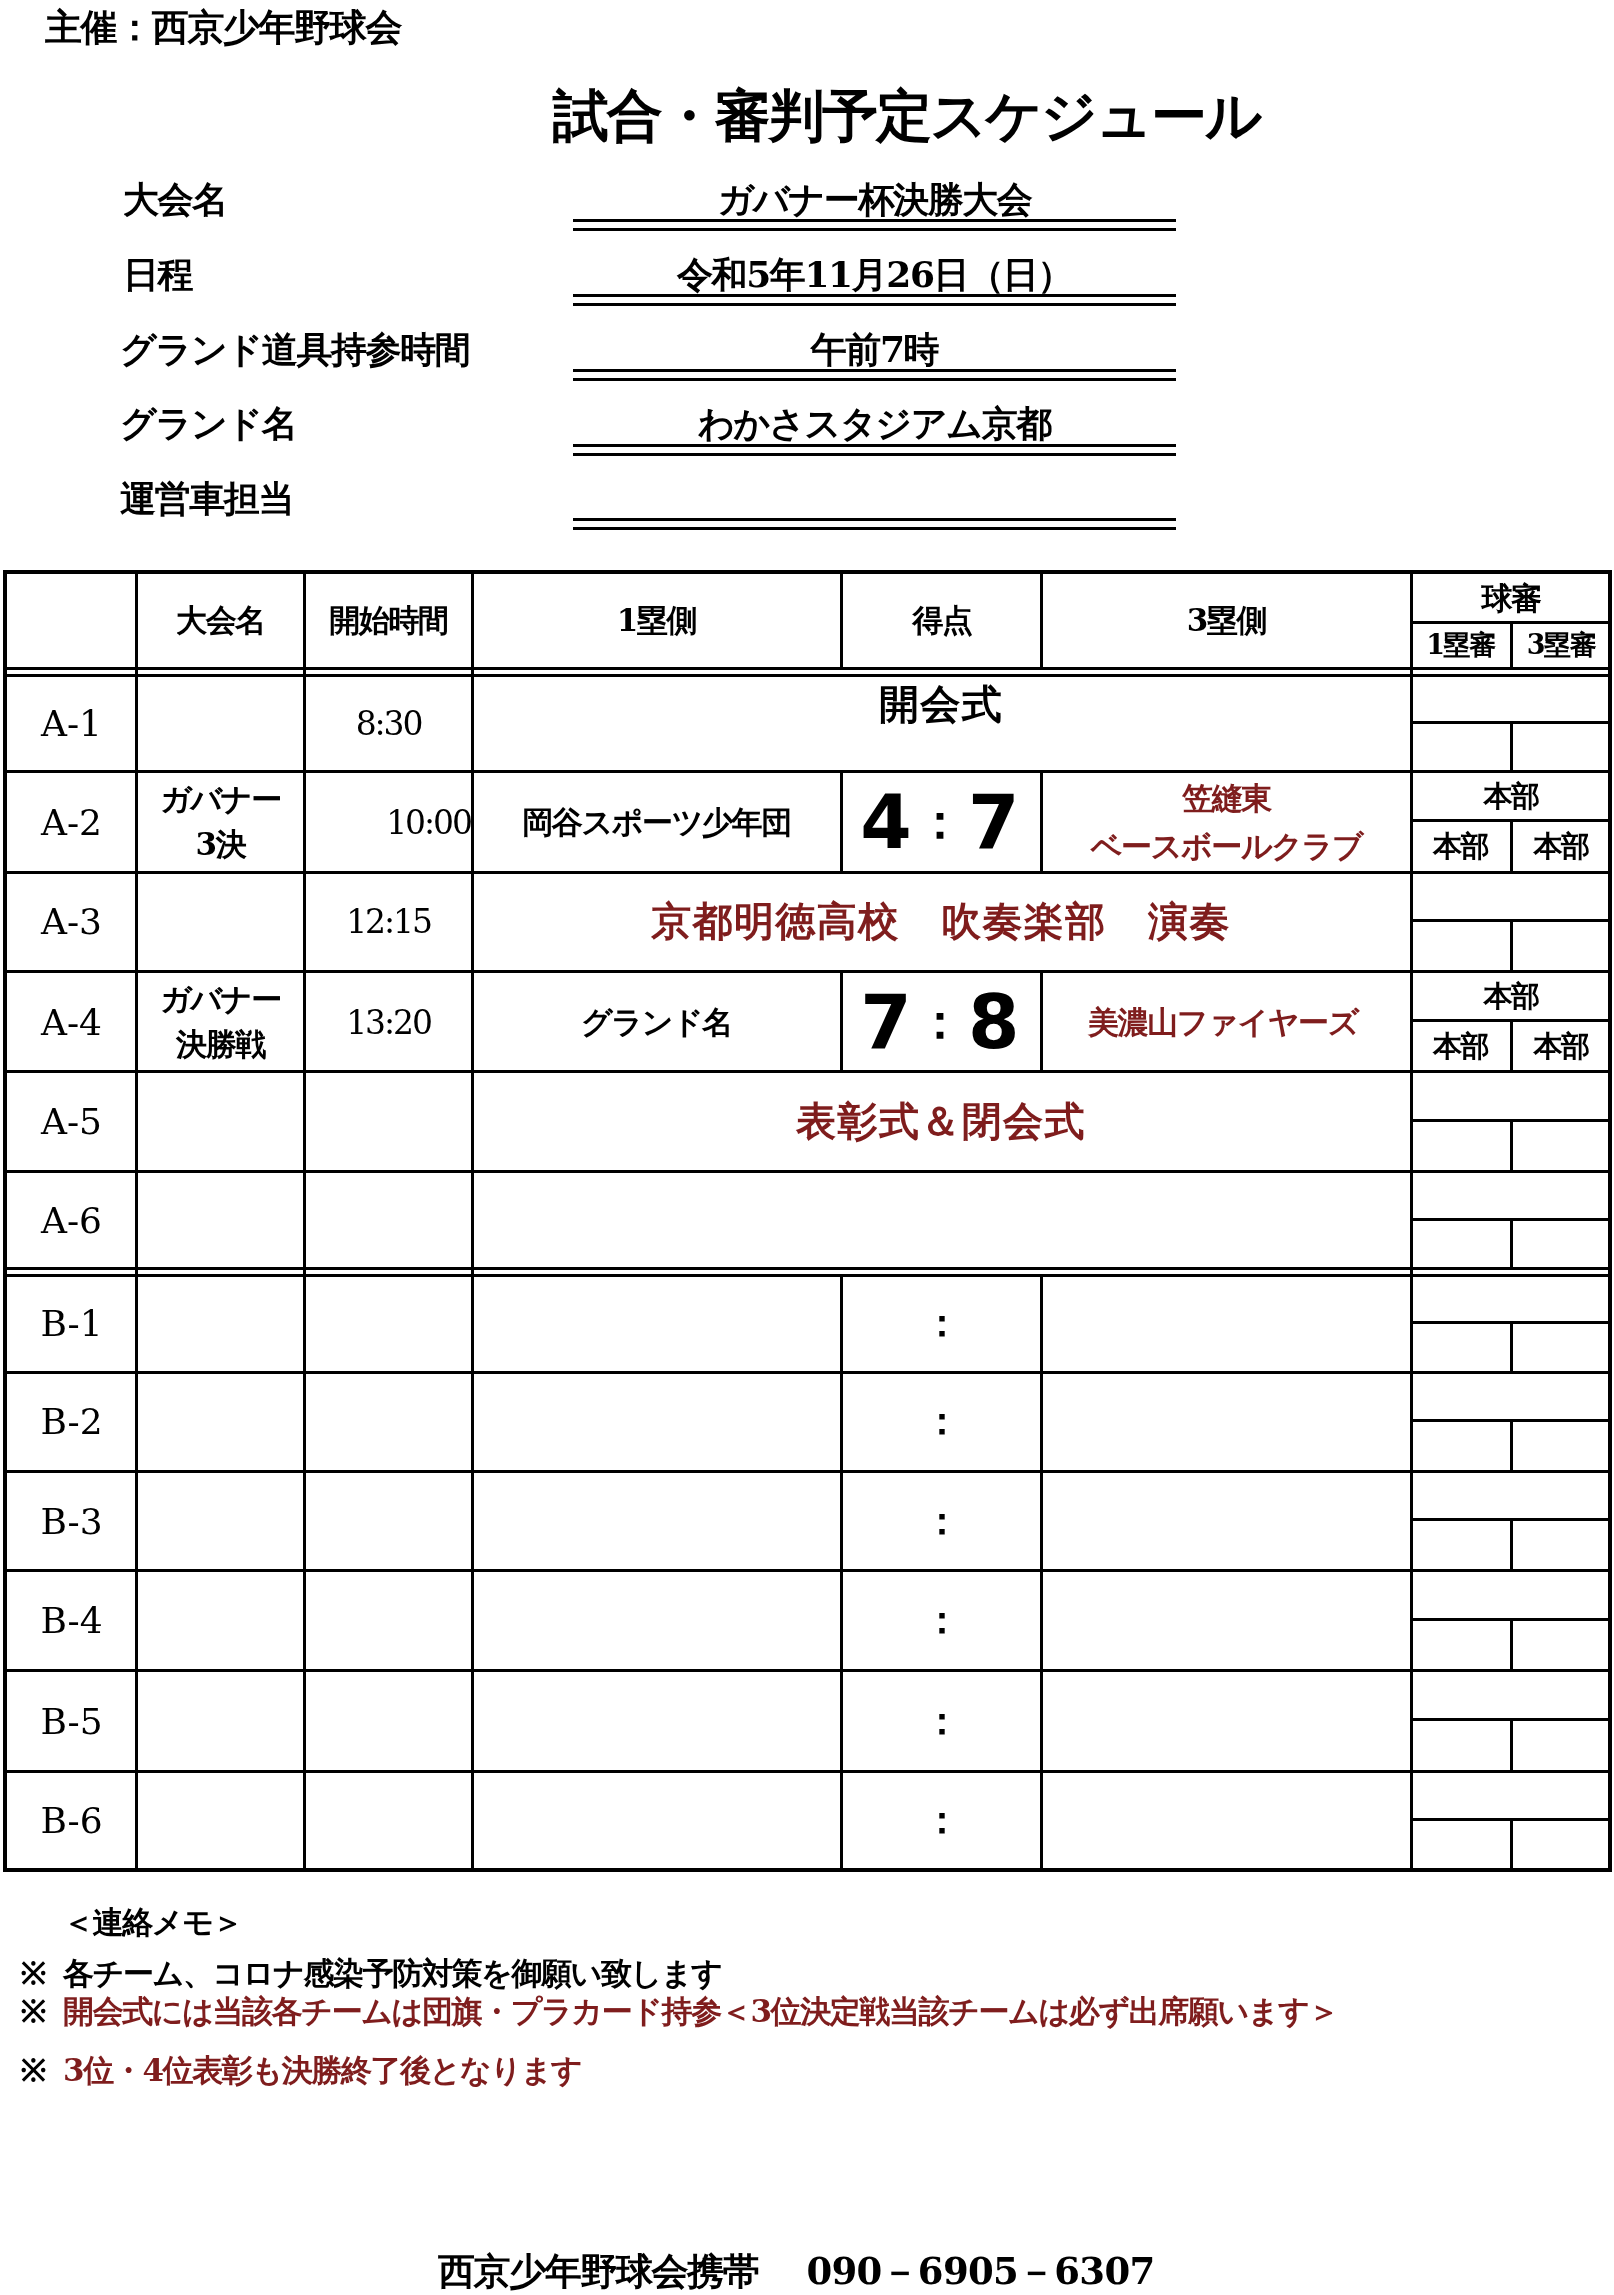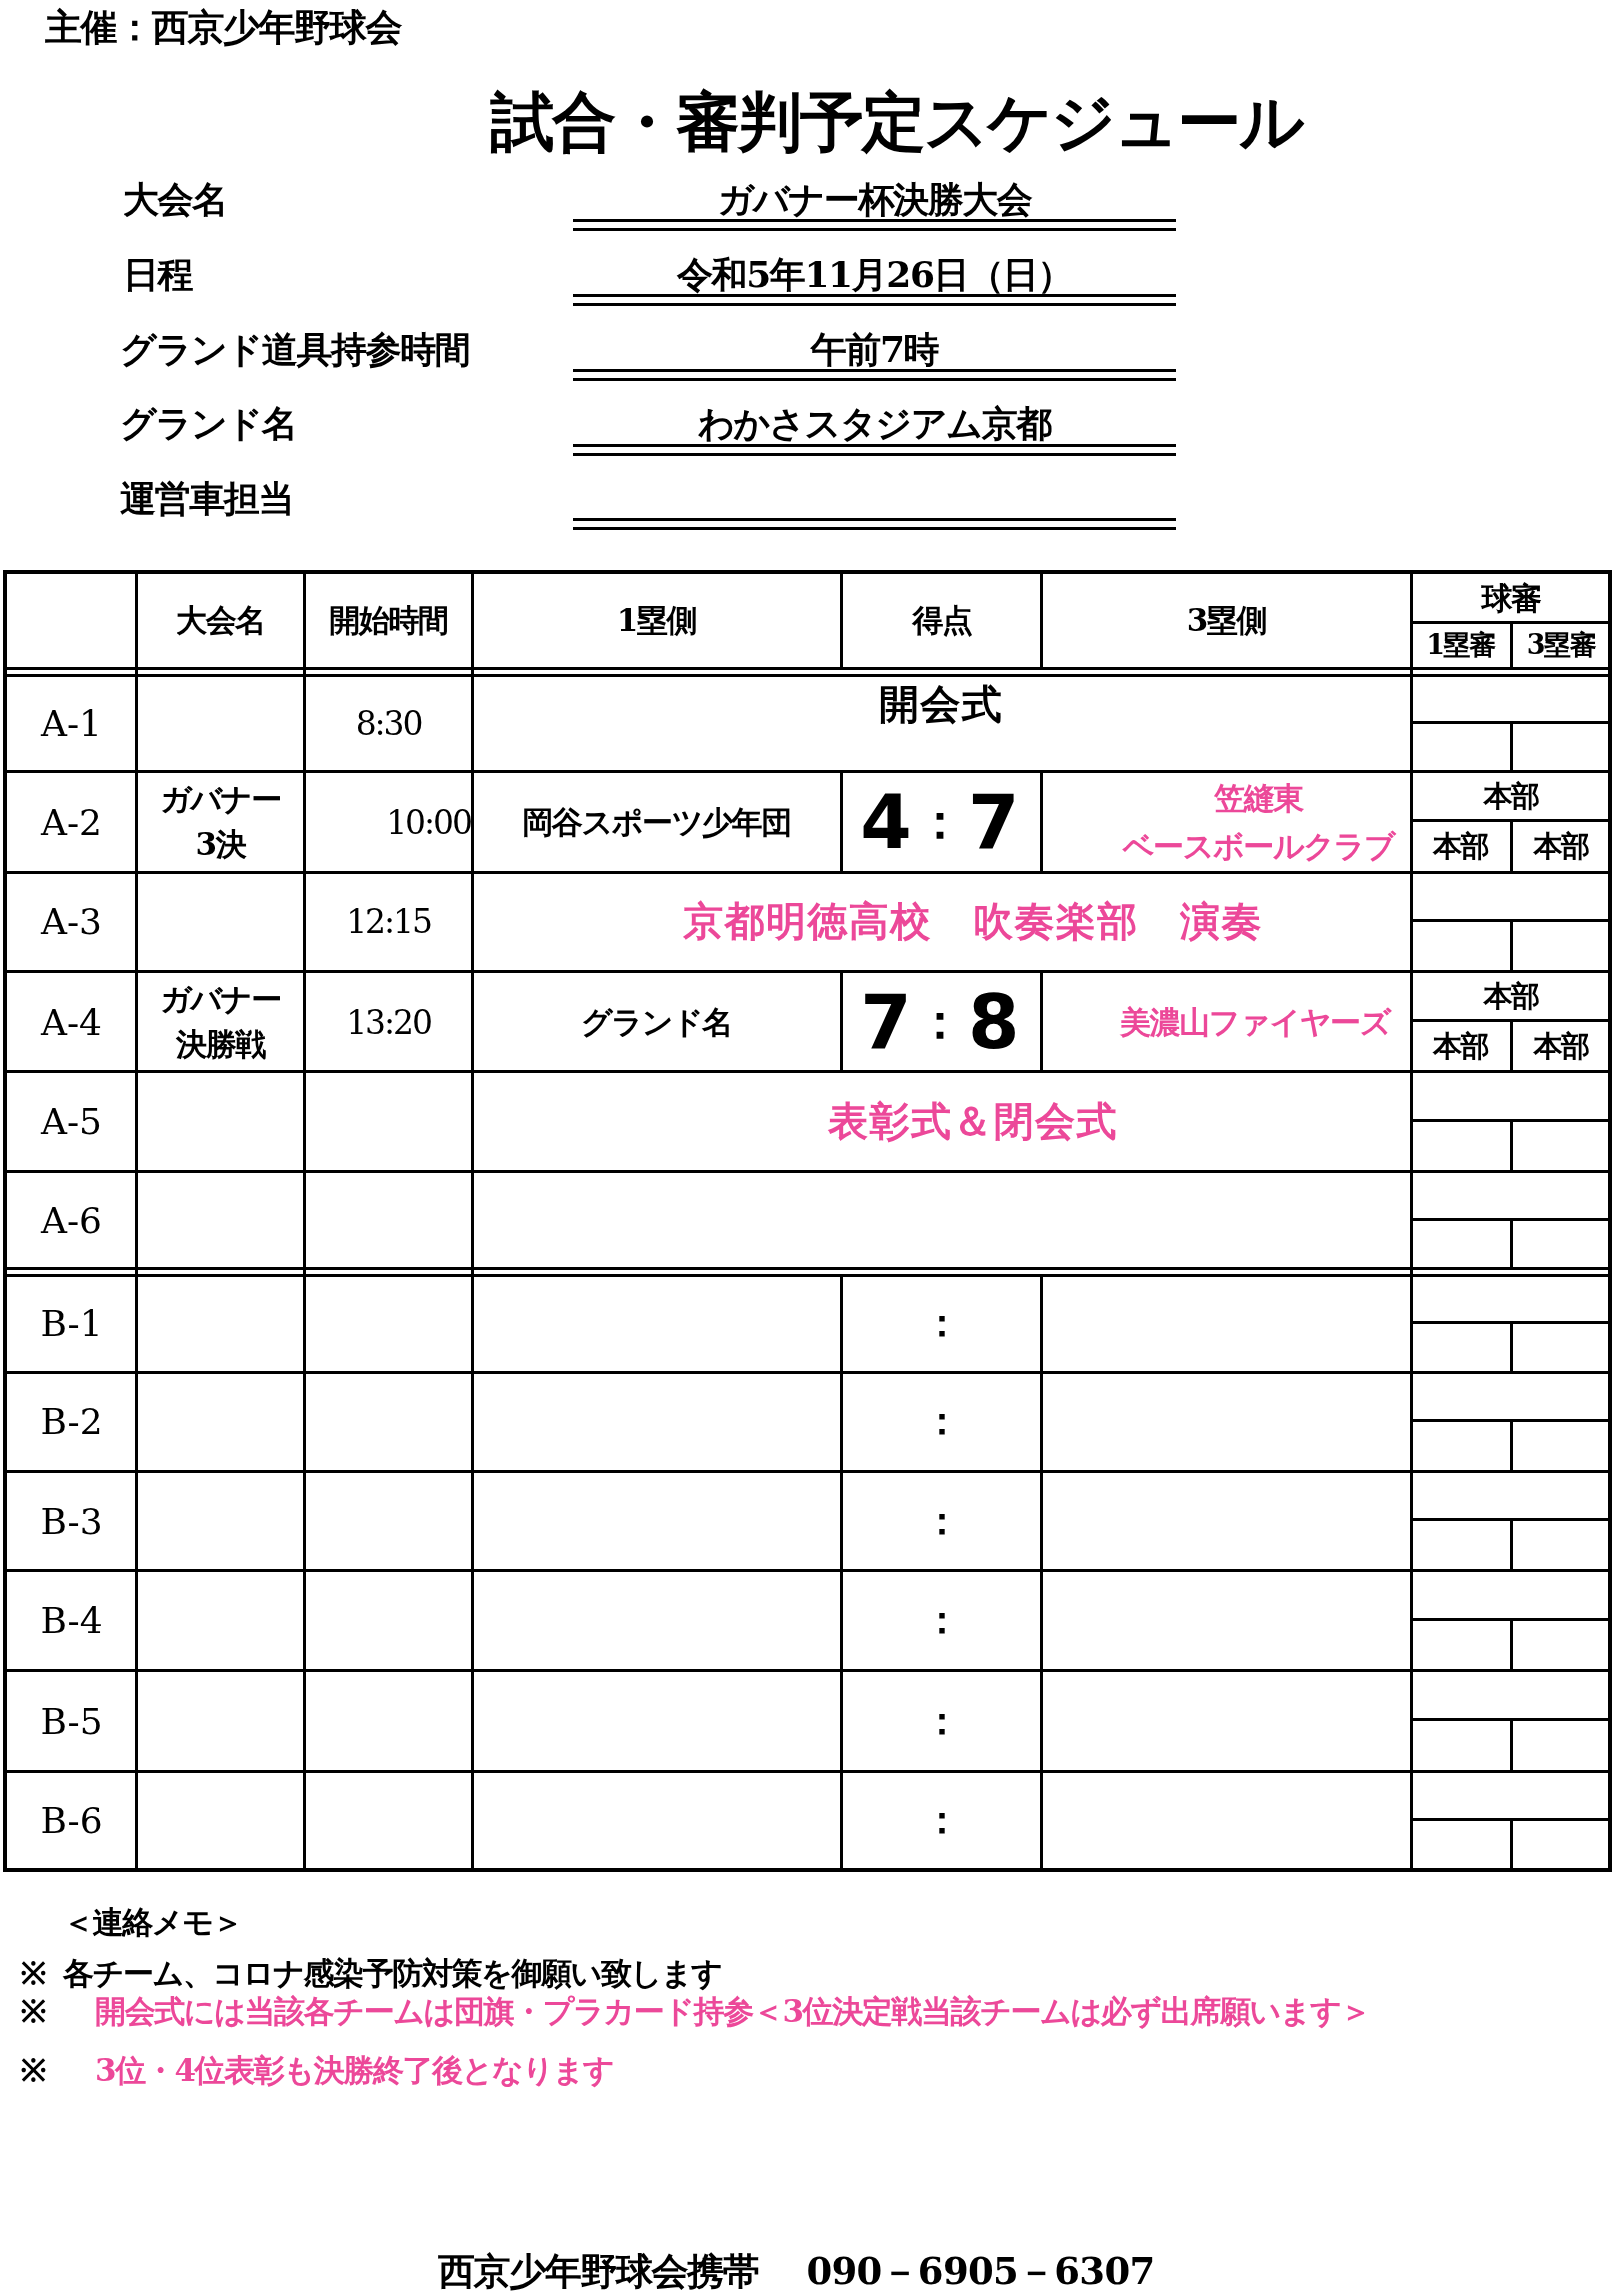--- a/index.html
+++ b/index.html
@@ -3,39 +3,39 @@
 <meta charset="utf-8">
 <style>
   html, body { margin: 0; padding: 0; background: #ffffff; }
   body {
     width: 1615px; height: 2295px; position: relative; overflow: hidden;
     font-family: "DejaVu Serif", "Liberation Serif", serif;
     color: #000;
   }
   .abs { position: absolute; }
   .organizer { left: 45px; top: 2.7px; font-size: 37px; font-weight: bold; white-space: nowrap; letter-spacing: -1.4px; }
-  .title { left: 0; width: 1567px; top: 79px; text-align: center; font-size: 64px; font-weight: bold; white-space: nowrap; padding-left: 0; }
+  .title { left: 0; width: 1567px; top: 79px; text-align: center; font-size: 56px; font-weight: bold; white-space: nowrap; padding-left: 10px; }
   .title span { display: inline-block; margin-left: 226px; letter-spacing: -2.1px; }
 
   .info-label { left: 123px; font-size: 36px; font-weight: bold; white-space: nowrap; letter-spacing: -1.4px; }
   .info-label.wide { left: 120px; }
   .info-value { left: 573px; width: 603px; text-align: center; font-size: 36px; font-weight: bold; white-space: nowrap; letter-spacing: -1.4px; }
   .dline { left: 573px; width: 603px; height: 12.3px; border-top: 3.4px solid #000; border-bottom: 3.4px solid #000; box-sizing: border-box; }
 
   
   .tbl { left: 2.7px; top: 570px; width: 1609px; height: 1302px; border: 4.8px solid #000; box-sizing: border-box; }
   .hline { position: absolute; height: 2.7px; background: #000; }
   .vline { position: absolute; width: 2.7px; background: #000; }
   .cell-text { position: absolute; display: flex; align-items: center; justify-content: center; text-align: center; white-space: nowrap; }
   .hdr { font-size: 31px; font-weight: bold; letter-spacing: -1.4px; }
   .rowid { font-size: 36px; font-family: "DejaVu Serif", serif; }
   .tourn { font-size: 31px; font-weight: bold; line-height: 45px; flex-direction: column; letter-spacing: -1.4px; }
   .time { font-size: 33px; letter-spacing: -2.1px; }
   .team { font-size: 31px; font-weight: bold; letter-spacing: -1.4px; flex-direction: column; line-height: 48px; }
-  .gray { color: #ec4899; padding-left: 32px; }
+  .gray { color: #7f1d1d; }
   .score { font-family: "DejaVu Sans", "Liberation Sans", sans-serif; font-size: 74px; font-weight: bold; letter-spacing: 4.1px; }
   .colon { font-family: "DejaVu Sans", sans-serif; font-size: 38px; font-weight: bold; }
   .event { font-size: 40px; font-weight: bold; letter-spacing: 1.4px; }
   .ump { font-size: 29px; font-weight: bold; letter-spacing: -1.4px; }
 
   .memo-head { left: 63px; top: 1902px; font-size: 31px; font-weight: bold; white-space: nowrap; letter-spacing: -1.4px; }
   .memo { left: 20.5px; font-size: 31px; font-weight: bold; white-space: nowrap; letter-spacing: -1.4px; }
   .memo .mark { color: #000; margin-right: 18px; }
   .footer { left: 438px; top: 2247px; font-size: 37px; font-weight: bold; white-space: nowrap; letter-spacing: -1.4px; }
   .footer .phone { margin-left: 48px; letter-spacing: -0.7px; }

